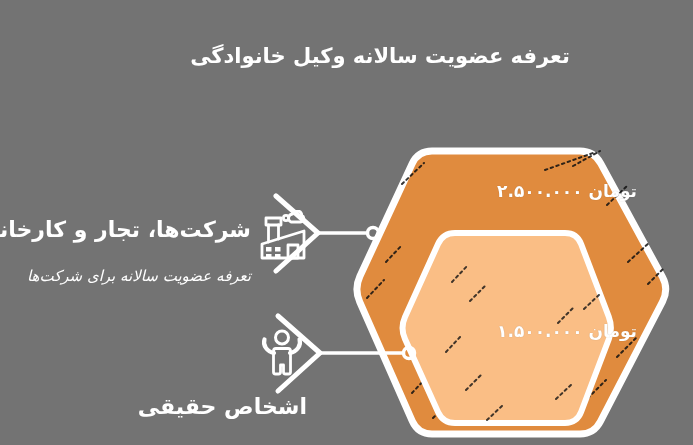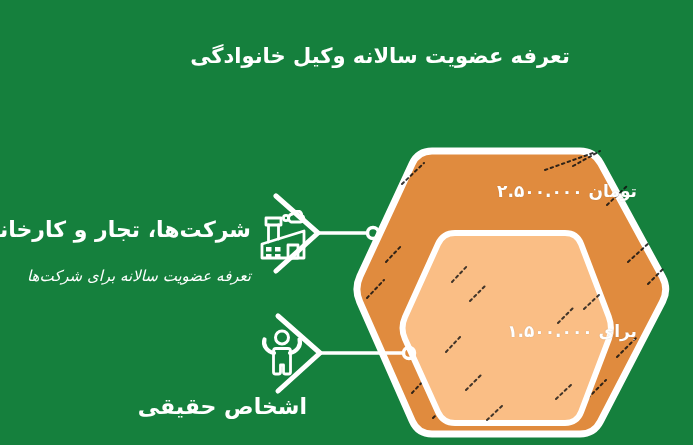--- a/index.html
+++ b/index.html
@@ -1,17 +1,17 @@
 <!DOCTYPE html>
 <html lang="fa"><head>
 <meta charset="utf-8">
 <style>
   html,body{margin:0;padding:0;background:#000;}
   .canvas{
-    position:relative;width:693px;height:445px;background:#15803d;overflow:hidden;
+    position:relative;width:693px;height:445px;background:#737373;overflow:hidden;
     font-family:"DejaVu Sans","Liberation Sans",sans-serif;color:#fff;
   }
   .title{
     position:absolute;top:44px;left:130px;width:500px;margin:0;
     text-align:center;direction:rtl;font-size:21px;font-weight:bold;color:#fff;
     letter-spacing:0.5px;white-space:nowrap;
   }
   .art{position:absolute;left:0;top:0;width:693px;height:445px;}
   .price{
     position:absolute;left:377px;width:260px;text-align:right;direction:rtl;
@@ -64,21 +64,21 @@
     </g>
 
     <g stroke="#fff" fill="none">
       <path d="M278 316 L320 353 L278 391" stroke-width="5" stroke-linecap="round" stroke-linejoin="round"></path>
       <path d="M320 353 H402" stroke-width="3.5" stroke-linecap="round"></path>
       <circle cx="409" cy="353" r="5.5" stroke-width="3.5"></circle>
     </g>
   </svg>
 
   <div class="price price-outer">تومان ۲.۵۰۰.۰۰۰</div>
-  <div class="price price-inner">برای ۱.۵۰۰.۰۰۰</div>
+  <div class="price price-inner">تومان ۱.۵۰۰.۰۰۰</div>
 
   <div class="tier tier-1">
     <svg class="tier-icon" width="48" height="50" viewBox="0 0 48 50" aria-hidden="true">
       <g fill="none" stroke="#fff" stroke-width="2.8" stroke-linejoin="round" stroke-linecap="round">
         <rect x="7" y="8" width="15" height="7"></rect>
         <path d="M9.5 15 V32 M19.5 15 V29"></path>
         <path d="M3 48 V34 L45 21 V48 Z"></path>
         <rect x="29" y="35" width="10" height="13"></rect>
         <circle cx="27" cy="8" r="2.6"></circle>
         <path d="M32 12 a4.2 4.2 0 0 1 1.5 -8 a4.8 4.8 0 0 1 9.3 1.2 a3.6 3.6 0 0 1 -1.3 6.8 Z"></path>

